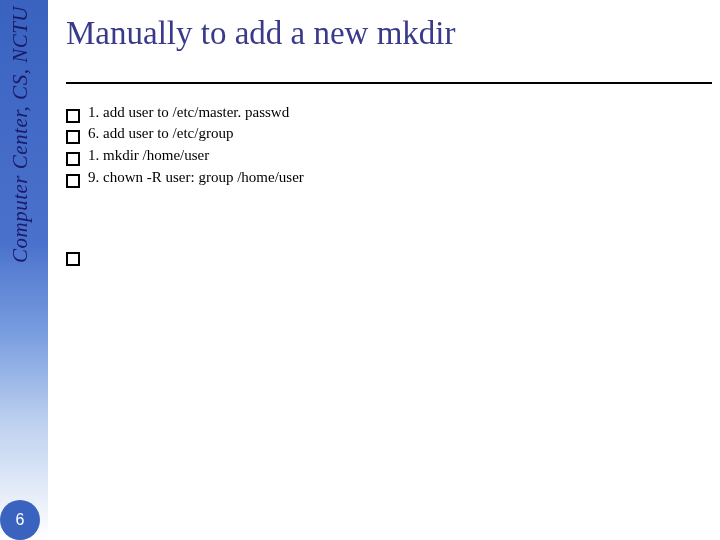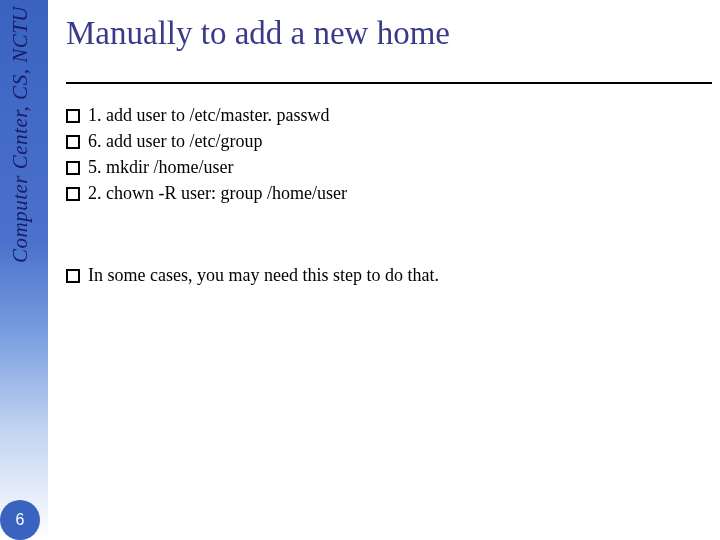--- a/index.html
+++ b/index.html
@@ -53,21 +53,21 @@
     }
     .title-underline {
       margin-top: 28px;
       border: none;
       height: 2px;
       background: #000;
       width: 646px;
     }
     .body {
       margin-top: 18px;
-      font-size: 18px;
+      font-size: 15px;
       color: #000;
     }
     .item {
       display: flex;
       align-items: flex-start;
       line-height: 1.45;
     }
     .bullet-box {
       width: 14px;
       height: 14px;
@@ -97,46 +97,45 @@
 </head>
 <body>
 
 <div class="slide">
 
   <div class="sidebar">
     <div class="sidebar-text">Computer Center, CS, NCTU</div>
   </div>
 
   <div class="content">
-    <h1 class="title">Manually to add a new home</h1>
+    <h1 class="title">Manually to add a new mkdir</h1>
     <hr class="title-underline">
 
     <div class="body">
       <div class="item">
         <span class="bullet-box"></span>
         <span>1. add user to /etc/master. passwd</span>
       </div>
       <div class="item">
         <span class="bullet-box"></span>
         <span>6. add user to /etc/group</span>
       </div>
       <div class="item">
         <span class="bullet-box"></span>
-        <span>5. mkdir /home/user</span>
+        <span>1. mkdir /home/user</span>
       </div>
       <div class="item">
         <span class="bullet-box"></span>
-        <span>2. chown -R user: group /home/user</span>
+        <span>9. chown -R user: group /home/user</span>
       </div>
 
       <div class="gap"></div>
 
       <div class="item">
         <span class="bullet-box"></span>
-        <span>In some cases, you may need this step to do that.</span>
       </div>
     </div>
   </div>
 
   <div class="page-num">
     <span>6</span>
   </div>
 
 </div>
 

